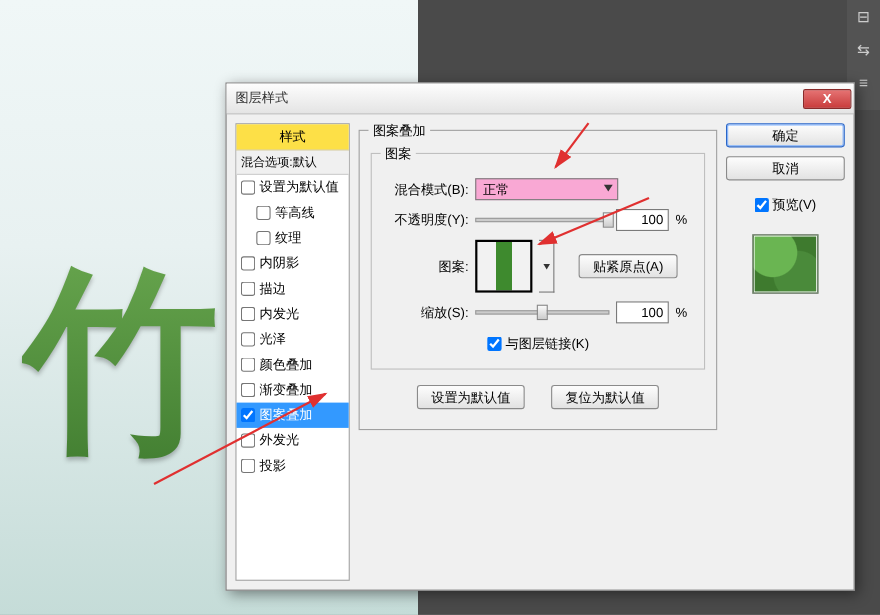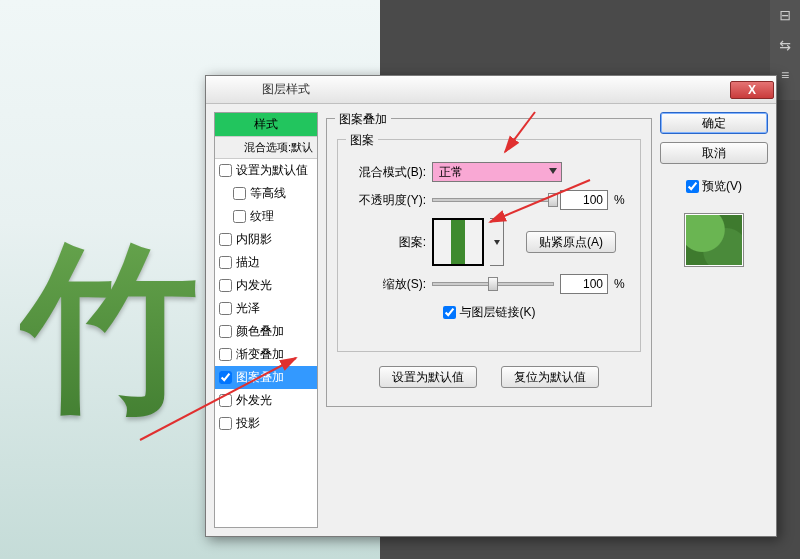--- a/index.html
+++ b/index.html
@@ -48,21 +48,21 @@
   border: 1px solid #7a7a7a;
   box-shadow: 3px 3px 12px rgba(0,0,0,.45);
 }
 .titlebar {
   height: 28px;
   background: linear-gradient(#fdfdfd,#e4e4e4);
   border-bottom: 1px solid #bfbfbf;
   display: flex; align-items: center;
   padding: 0 2px 0 8px;
 }
-.titlebar .title { flex: 1; color: #333; margin-left: 48px; }
+.titlebar .title { flex: 1; color: #333; }
 .close-btn {
   width: 44px; height: 18px;
   background: linear-gradient(#e57373,#c93c3c);
   border: 1px solid #8a2a2a;
   border-radius: 2px;
   color: #fff;
   display: flex; align-items: center; justify-content: center;
   font-size: 12px; font-weight: bold;
   cursor: pointer;
 }
@@ -73,31 +73,30 @@
   gap: 8px;
   height: calc(100% - 28px);
 }
 
 .styles-list {
   width: 104px;
   border: 1px solid #a0a0a0;
   background: #fff;
 }
 .styles-list .hdr {
-  background: #22c55e;
+  background: #fde047;
   border-bottom: 1px solid #ccc;
   padding: 3px 8px;
   text-align: center;
 }
 .styles-list .sub {
   background: #f0f0f0;
   border-bottom: 1px solid #ccc;
   padding: 3px 4px;
   font-size: 11px;
-  text-align: right;
 }
 .style-row {
   display: flex; align-items: center;
   padding: 3px 4px;
   gap: 4px;
   cursor: pointer;
 }
 .style-row input { margin: 0; }
 .style-row.selected {
   background: #3399ff;
@@ -116,21 +115,21 @@
 }
 .groupbox > .legend {
   position: absolute;
   top: -8px; left: 8px;
   background: #f0f0f0;
   padding: 0 4px;
 }
 .inner-group {
   border: 1px solid #bfbfbf;
   margin-top: 10px;
-  padding: 14px 10px 30px 10px;
+  padding: 14px 10px 14px 10px;
   position: relative;
 }
 .inner-group > .legend {
   position: absolute;
   top: -8px; left: 8px;
   background: #f0f0f0;
   padding: 0 4px;
 }
 .form-row {
   display: flex;

